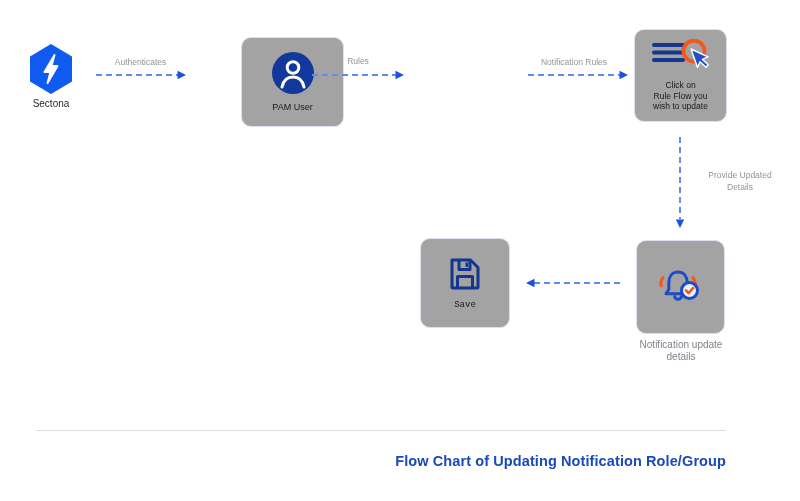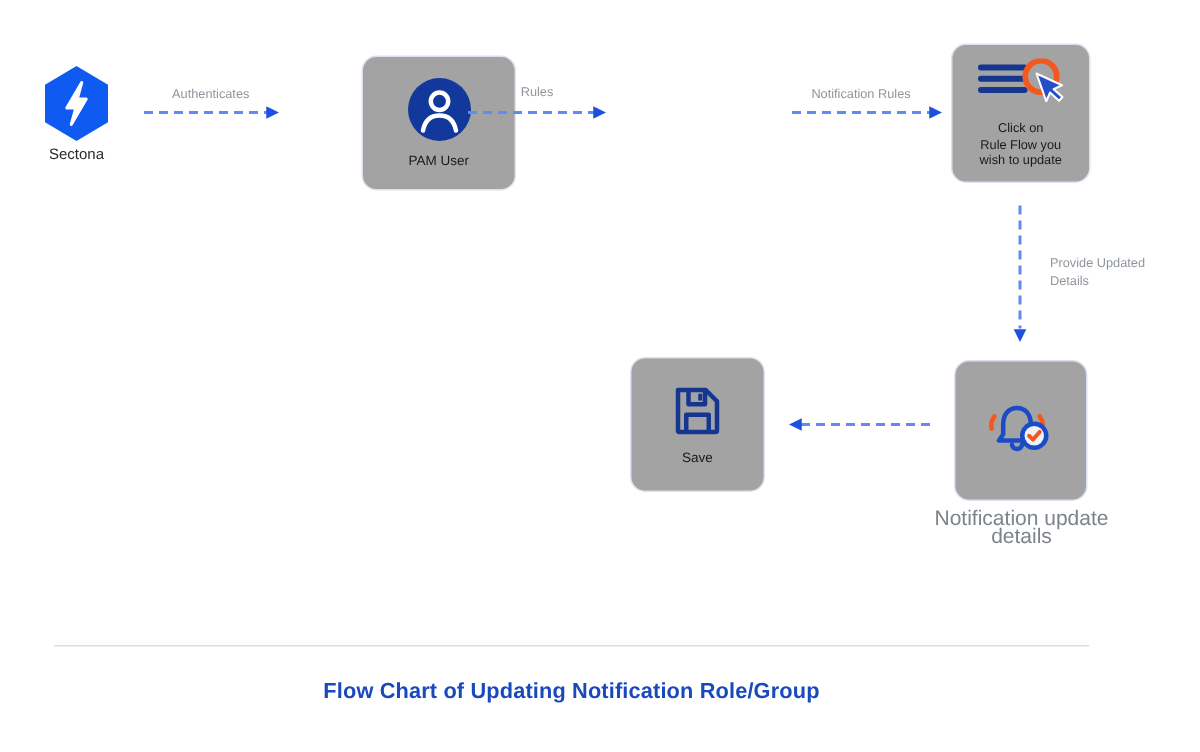--- a/index.html
+++ b/index.html
@@ -5,32 +5,32 @@
   html,body{margin:0;padding:0;background:#ffffff;}
   body{font-family:"Liberation Sans","DejaVu Sans",sans-serif;}
   .stage{position:relative;width:800px;height:501px;background:#fff;overflow:hidden;}
 
   .node{position:absolute;background:#a3a3a3;border:1px solid #d9e2ee;border-radius:10px;
         display:flex;flex-direction:column;align-items:center;justify-content:center;box-sizing:border-box;}
   .node-label{font-size:9px;color:#17191e;margin-top:7px;text-align:center;line-height:11px;}
   .node-multiline{font-size:8.5px;color:#17191e;margin-top:5px;text-align:center;line-height:10.5px;}
 
   .edge-label{position:absolute;font-size:8.5px;color:#90959c;text-align:center;line-height:12px;}
-  .edge-label.left-align{text-align:left;}
+  .edge-label.left-align{text-align:center;}
 
-  .outside-label{position:absolute;font-size:14px;color:#7d838b;text-align:center;line-height:12px;}
+  .outside-label{position:absolute;font-size:10px;color:#7d838b;text-align:center;line-height:12px;}
 
   .logo-wrap{position:absolute;left:29px;top:44px;width:44px;height:50px;}
   .logo-label{position:absolute;left:11px;top:98px;width:80px;text-align:center;
               font-size:10px;color:#26292e;}
 
   .arrows{position:absolute;left:0;top:0;pointer-events:none;}
 
   .divider{position:absolute;left:36px;top:430px;width:690px;height:1px;background:#dcdee1;}
-  .footer-title{position:absolute;left:36px;top:453px;width:690px;text-align:center;
+  .footer-title{position:absolute;left:36px;top:453px;width:690px;text-align:right;
                 font-size:14.5px;font-weight:700;color:#1a49bb;letter-spacing:0.1px;}
 </style>
 </head>
 <body>
 
 <div class="stage">
 
   <div class="logo-wrap">
     <svg width="44" height="50" viewBox="0 0 44 50">
       <polygon points="22,0 43,12.5 43,37.5 22,50 1,37.5 1,12.5" fill="#0f5af0"></polygon>
@@ -72,21 +72,21 @@
       <path d="M37 12.5 Q40 16.7 38.9 20.8" fill="none" stroke="#f4581c" stroke-width="3" stroke-linecap="round"></path>
       <circle cx="33.5" cy="25.5" r="8" fill="#eef3fa" stroke="#1c4bc8" stroke-width="3"></circle>
       <path d="M30 25.5 l2.6 2.6 4.6 -5.2" fill="none" stroke="#f4581c" stroke-width="2.6" stroke-linecap="round" stroke-linejoin="round"></path>
     </svg>
   </div>
   <div class="outside-label" style="left:616px;top:339px;width:130px;">
     <div>Notification update</div>
     <div>details</div>
   </div>
 
-  <div class="node" style="left:420px;top:238px;width:90px;height:90px;">
+  <div class="node" style="left:420px;top:238px;width:90px;height:90px;font-family:Liberation Mono, monospace;">
     <svg width="38" height="38" viewBox="0 0 38 38">
       <path d="M6 5 H24.5 L32 12.5 V32 Q32 33 31 33 H7 Q6 33 6 32 Z" fill="none" stroke="#14368f" stroke-width="3" stroke-linejoin="round"></path>
       <path d="M13 5 V14.5 H24 V5" fill="none" stroke="#14368f" stroke-width="3" stroke-linejoin="round"></path>
       <line x1="20.8" y1="7.5" x2="20.8" y2="12" stroke="#14368f" stroke-width="2.6"></line>
       <path d="M11.5 33 V21.5 H26.5 V33" fill="none" stroke="#14368f" stroke-width="3" stroke-linejoin="round"></path>
     </svg>
     <div class="node-label">Save</div>
   </div>
 
   <svg class="arrows" width="800" height="501" viewBox="0 0 800 501">

